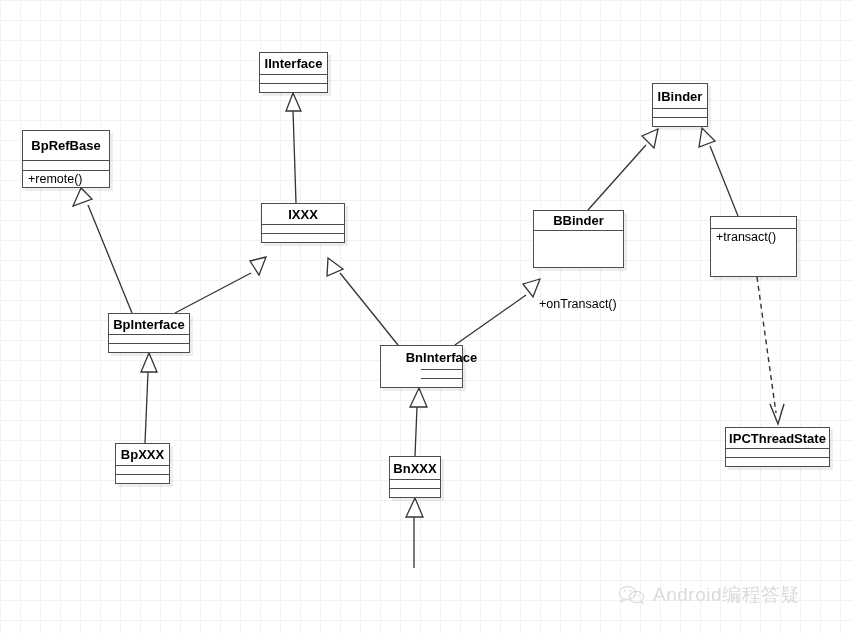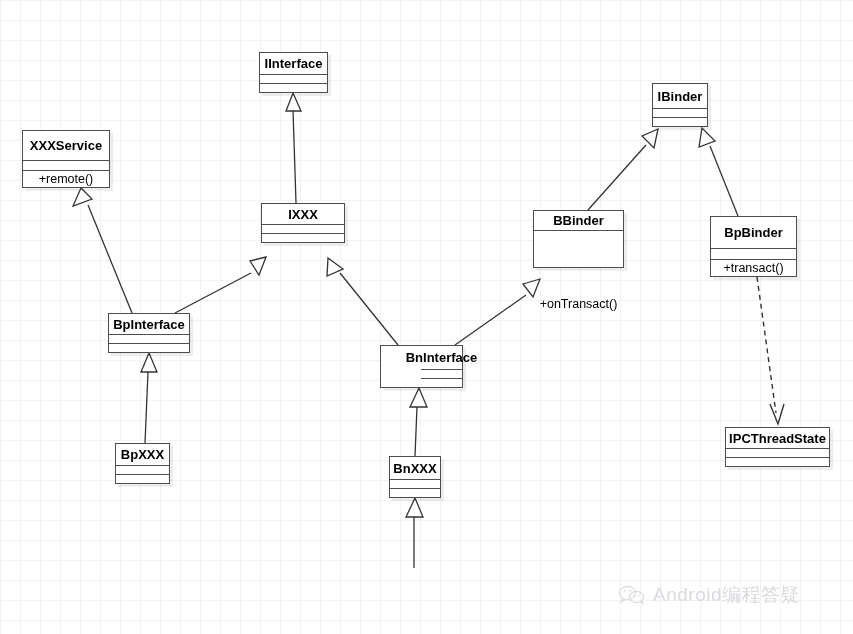--- a/index.html
+++ b/index.html
@@ -60,21 +60,20 @@
     padding: 0 4px;
     line-height: 13px;
   }
   .uml-ops {
     min-height: 8px;
     font-size: 12.5px;
     color: #000;
     padding: 1px 5px;
     line-height: 15px;
     white-space: nowrap;
-    text-align: center;
   }
   .uml-ops.empty, .uml-attrs.empty {
     padding: 0 4px;
   }
   .watermark {
     position: absolute;
     display: flex;
     align-items: center;
     gap: 7px;
     color: #d9dade;
@@ -150,21 +149,21 @@
     </g>
   </svg>
 
   <div class="uml-class" style="left:259px; top:52px; width:69px; height:41px;">
     <div class="uml-name" style="height:22px;">IInterface</div>
     <div class="uml-attrs empty" style="height:8px;"></div>
     <div class="uml-ops empty"></div>
   </div>
 
   <div class="uml-class" style="left:22px; top:130px; width:88px; height:58px;">
-    <div class="uml-name" style="height:25px;">XXXService</div>
+    <div class="uml-name" style="height:25px;">BpRefBase</div>
     <div class="uml-attrs empty" style="height:10px;"></div>
     <div class="uml-ops">+remote()</div>
   </div>
 
   <div class="uml-class" style="left:652px; top:83px; width:56px; height:44px;">
     <div class="uml-name" style="height:24px;">IBinder</div>
     <div class="uml-attrs empty" style="height:9px;"></div>
     <div class="uml-ops empty"></div>
   </div>
 
@@ -174,21 +173,20 @@
     <div class="uml-ops empty"></div>
   </div>
 
   <div class="uml-class" style="left:533px; top:210px; width:91px; height:58px;gap:28px;">
     <div class="uml-name" style="height:25px;">BBinder</div>
     <div class="uml-attrs empty" style="height:10px;"></div>
     <div class="uml-ops">+onTransact()</div>
   </div>
 
   <div class="uml-class" style="left:710px; top:216px; width:87px; height:61px;">
-    <div class="uml-name" style="height:26px;">BpBinder</div>
     <div class="uml-attrs empty" style="height:11px;"></div>
     <div class="uml-ops">+transact()</div>
   </div>
 
   <div class="uml-class" style="left:108px; top:313px; width:82px; height:40px;">
     <div class="uml-name" style="height:22px;">BpInterface</div>
     <div class="uml-attrs empty" style="height:8px;"></div>
     <div class="uml-ops empty"></div>
   </div>
 

